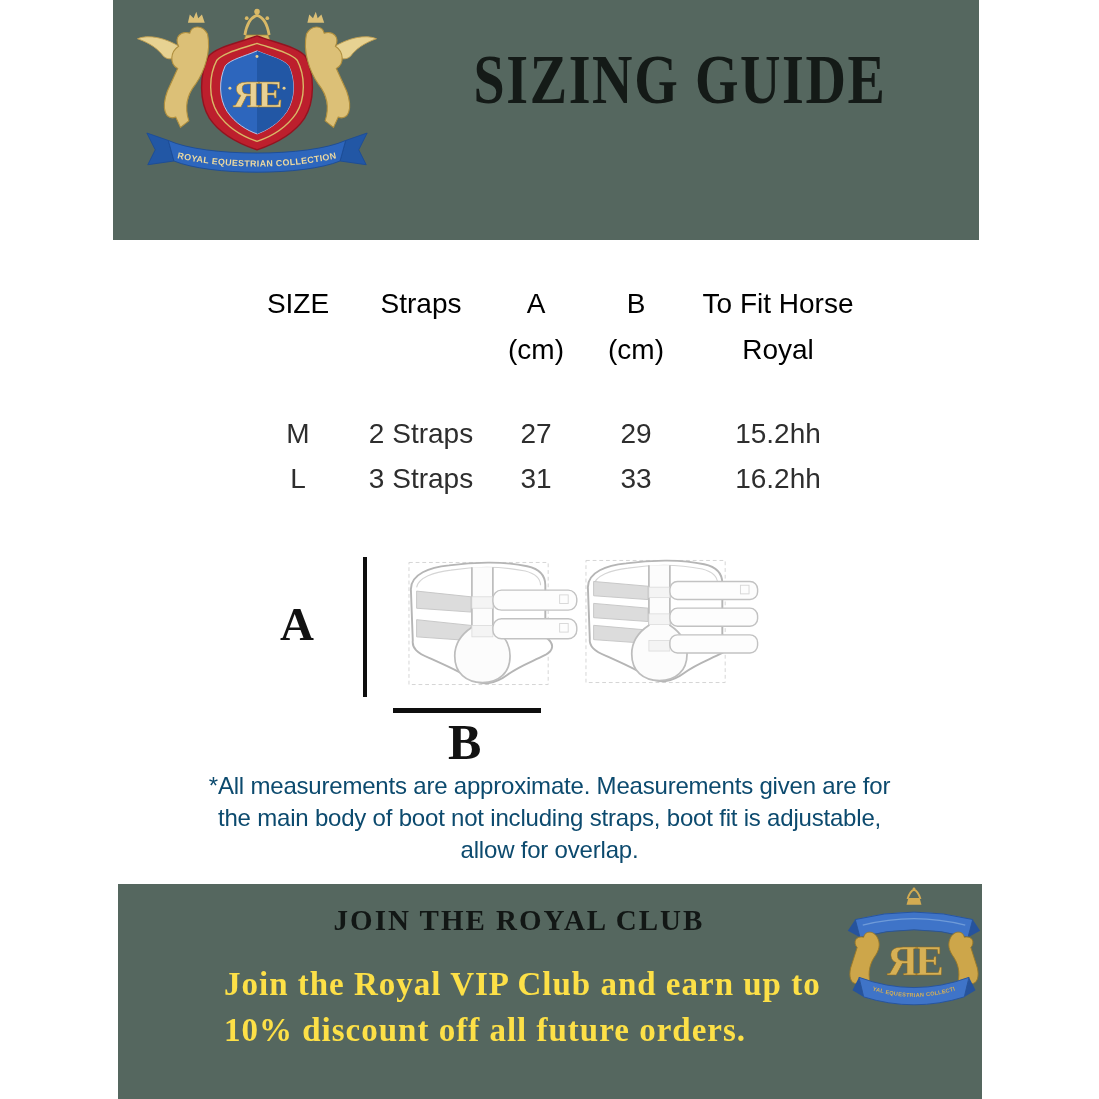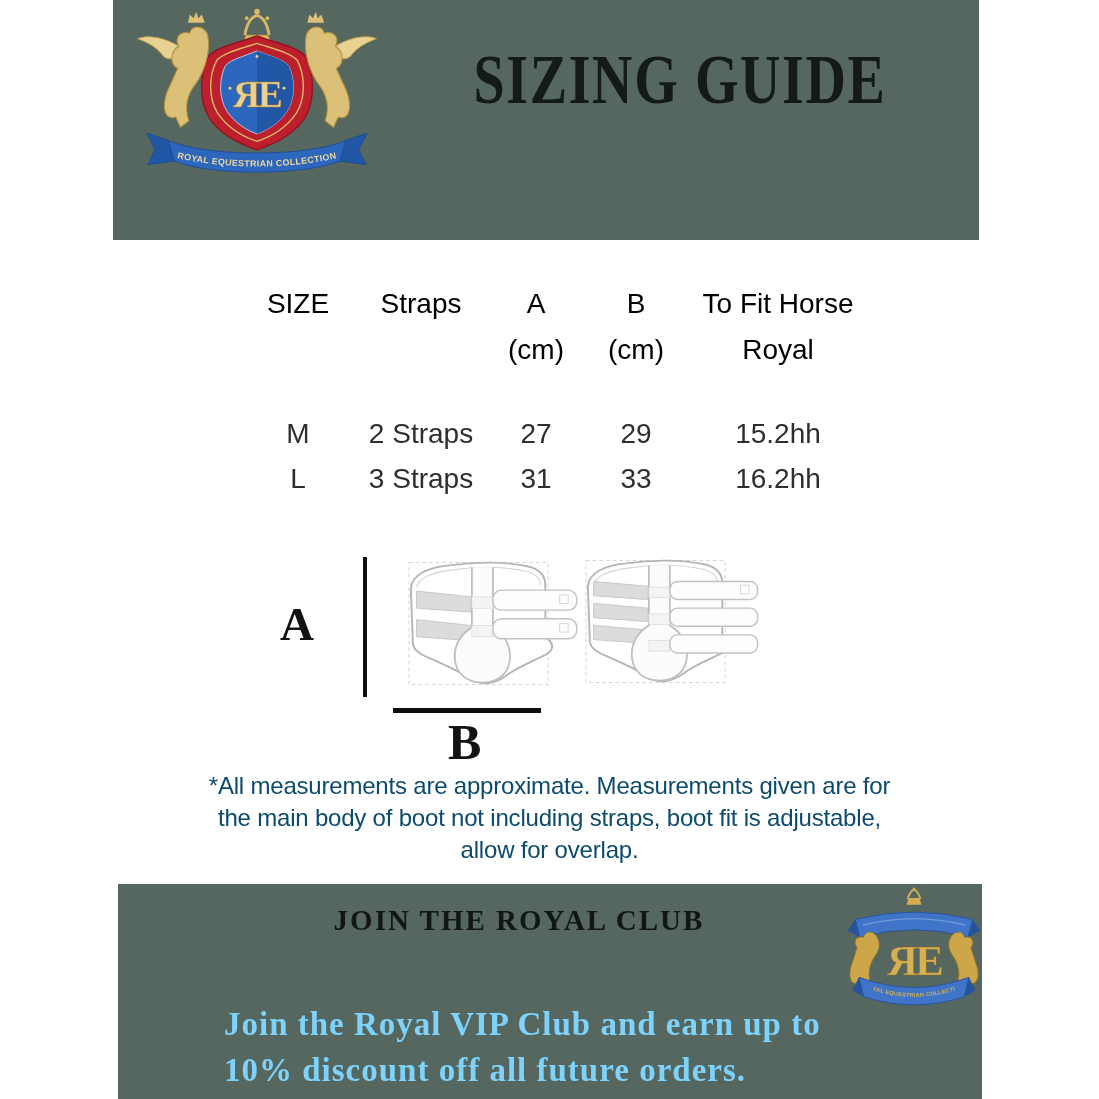--- a/index.html
+++ b/index.html
@@ -38,22 +38,22 @@
   
   .disclaimer{position:absolute;left:0;top:770px;width:1099px;text-align:center;
     font-size:24px;line-height:32px;color:#0c4a6e;letter-spacing:-0.2px;}
   
   .footer-title{
     text-align:center;padding-right:62px;margin-top:20px;
     font-family:"Liberation Serif", serif;font-weight:bold;font-size:29px;
     letter-spacing:2px;color:#121715;
   }
   .footer-text{
-    margin:64px 0 0 106px;font-family:"Liberation Serif", serif;font-weight:bold;
-    font-size:33px;line-height:46px;letter-spacing:1px;color:#7dd3fc;
+    margin:24px 0 0 106px;font-family:"Liberation Serif", serif;font-weight:bold;
+    font-size:33px;line-height:46px;letter-spacing:1px;color:#fde047;
   }
   .crest-bottom{position:absolute;right:-2px;top:2px;}
 </style>
 </head>
 <body>
 
 <div class="banner top">
   <svg class="crest-top" width="280" height="178" viewBox="0 0 300 190">
 
     <g>

